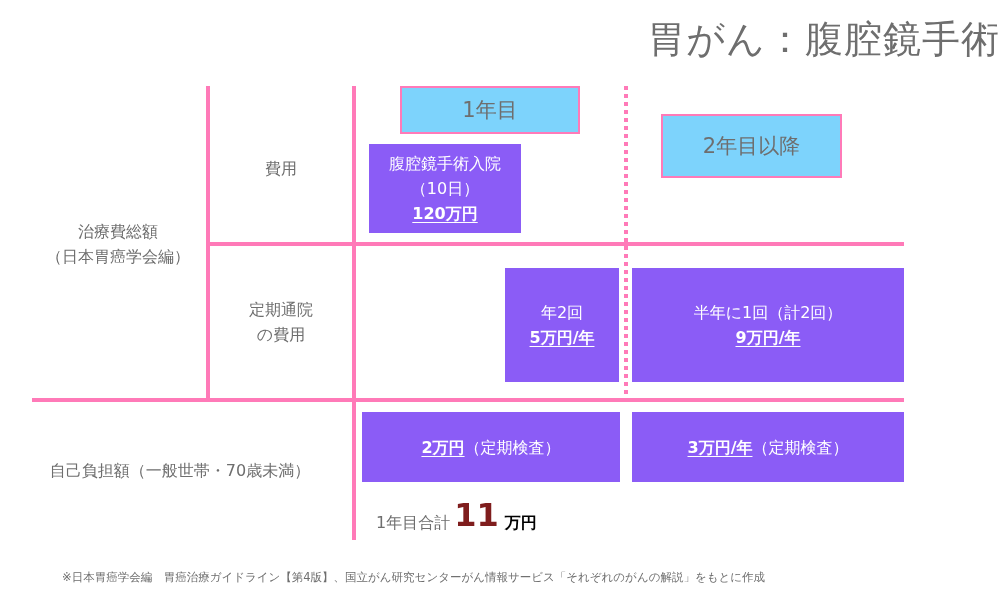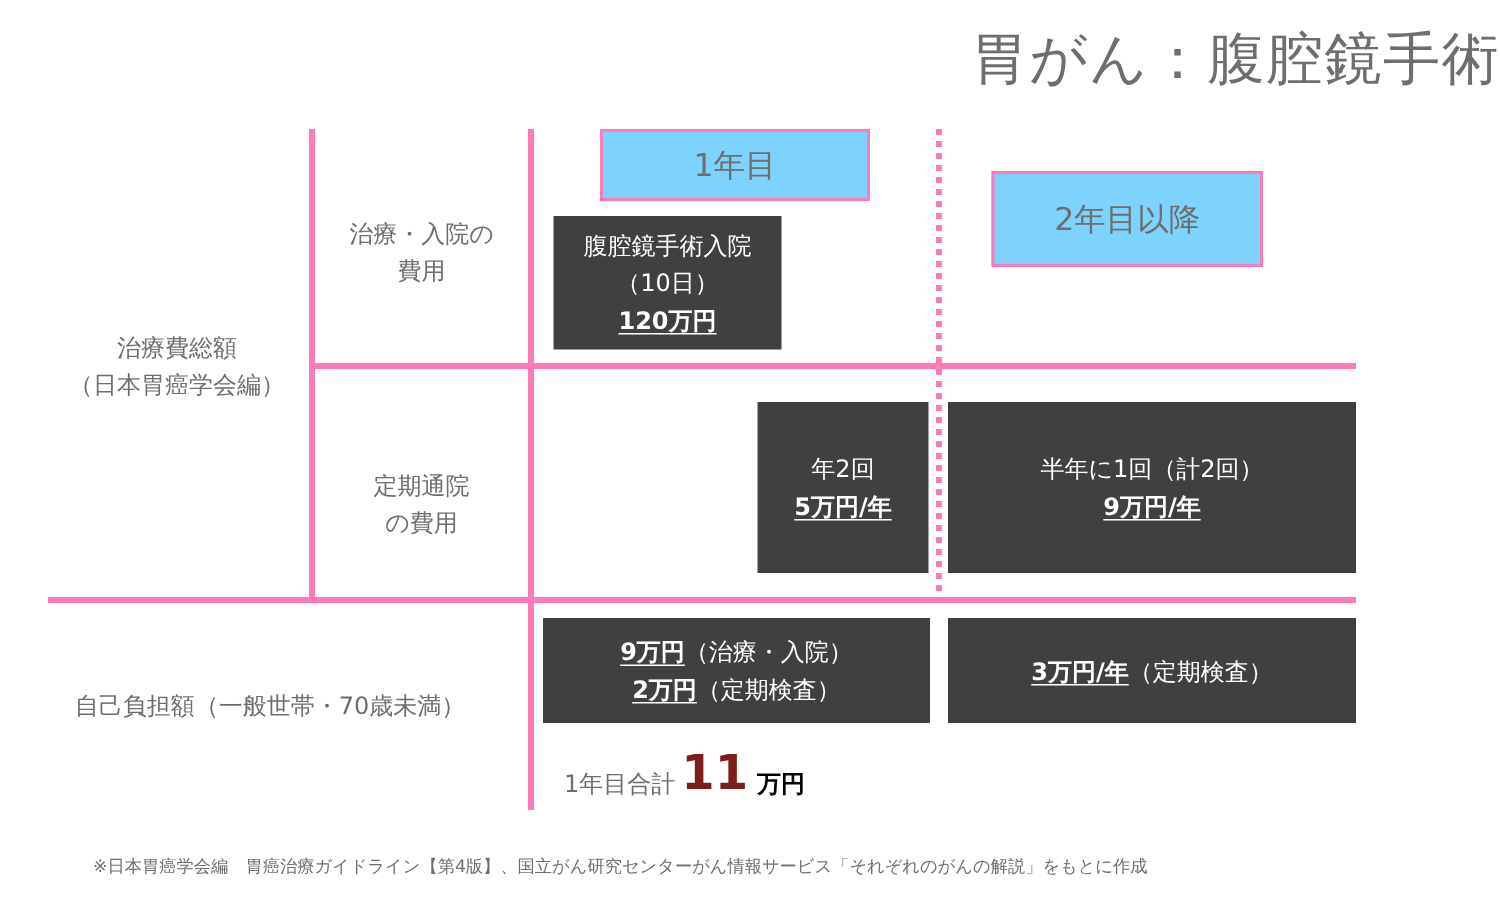--- a/index.html
+++ b/index.html
@@ -24,21 +24,21 @@
   .year-head {
     border:2px solid #ff7ab8; background:#7dd3fc; box-sizing:border-box;
     font-size:21px; color:#6e6e6e; text-align:center;
     display:flex; align-items:center; justify-content:center;
   }
   .label {
     text-align:center; font-size:16px; line-height:25px; color:#6e6e6e;
     display:flex; flex-direction:column; align-items:center; justify-content:center;
   }
   .box {
-    background:#404040; color:#ffffff; box-sizing:border-box;
+    background:#8b5cf6; color:#ffffff; box-sizing:border-box;
     display:flex; flex-direction:column; align-items:center; justify-content:center;
     text-align:center; font-size:16px; line-height:25px;
   }
   .amt { font-weight:bold; text-decoration:underline; text-underline-offset:3px; }
   .total { font-size:16px; color:#6e6e6e; display:flex; align-items:flex-end; }
   .total .big { font-size:32px; font-weight:bold; color:#7f1d1d; margin:0 6px 0 4px; }
   .total .unit { font-size:16px; font-weight:bold; color:#000000; }
   .footnote { left:62px; top:570px; font-size:11.5px; color:#6e6e6e; white-space:nowrap; }
 </style>
 </head>
@@ -57,24 +57,23 @@
 </div>
 <div class="abs year-head" style="left:661px; top:86px; width:181px; height:64px;margin-top:28px;">
   <span>2年目以降</span>
 </div>
 
 <div class="abs label" style="left:30px; top:218px; width:176px; height:52px;">
   <span>治療費総額</span>
   <span>（日本胃癌学会編）</span>
 </div>
 <div class="abs label" style="left:210px; top:140px; width:142px; height:56px;">
-  <span>治療・入院の</span>
   <span>費用</span>
 </div>
-<div class="abs label" style="left:210px; top:294px; width:142px; height:56px;margin-top:14px;">
+<div class="abs label" style="left:210px; top:294px; width:142px; height:56px;">
   <span>定期通院</span>
   <span>の費用</span>
 </div>
 <div class="abs label" style="left:24px; top:455px; width:312px; height:30px;">
   <span>自己負担額（一般世帯・70歳未満）</span>
 </div>
 
 <div class="abs box" style="left:369px; top:144px; width:152px; height:89px;">
   <span>腹腔鏡手術入院</span>
   <span>（10日）</span>
@@ -85,23 +84,20 @@
   <span>年2回</span>
   <span class="amt">5万円/年</span>
 </div>
 <div class="abs box" style="left:632px; top:268px; width:272px; height:114px;">
   <span>半年に1回（計2回）</span>
   <span class="amt">9万円/年</span>
 </div>
 
 <div class="abs box" style="left:362px; top:412px; width:258px; height:70px;">
   <div>
-    <span class="amt">9万円</span><span>（治療・入院）</span>
-  </div>
-  <div>
     <span class="amt">2万円</span><span>（定期検査）</span>
   </div>
 </div>
 <div class="abs box" style="left:632px; top:412px; width:272px; height:70px;">
   <div>
     <span class="amt">3万円/年</span><span>（定期検査）</span>
   </div>
 </div>
 
 <div class="abs total" style="left:376px; top:496px;">

